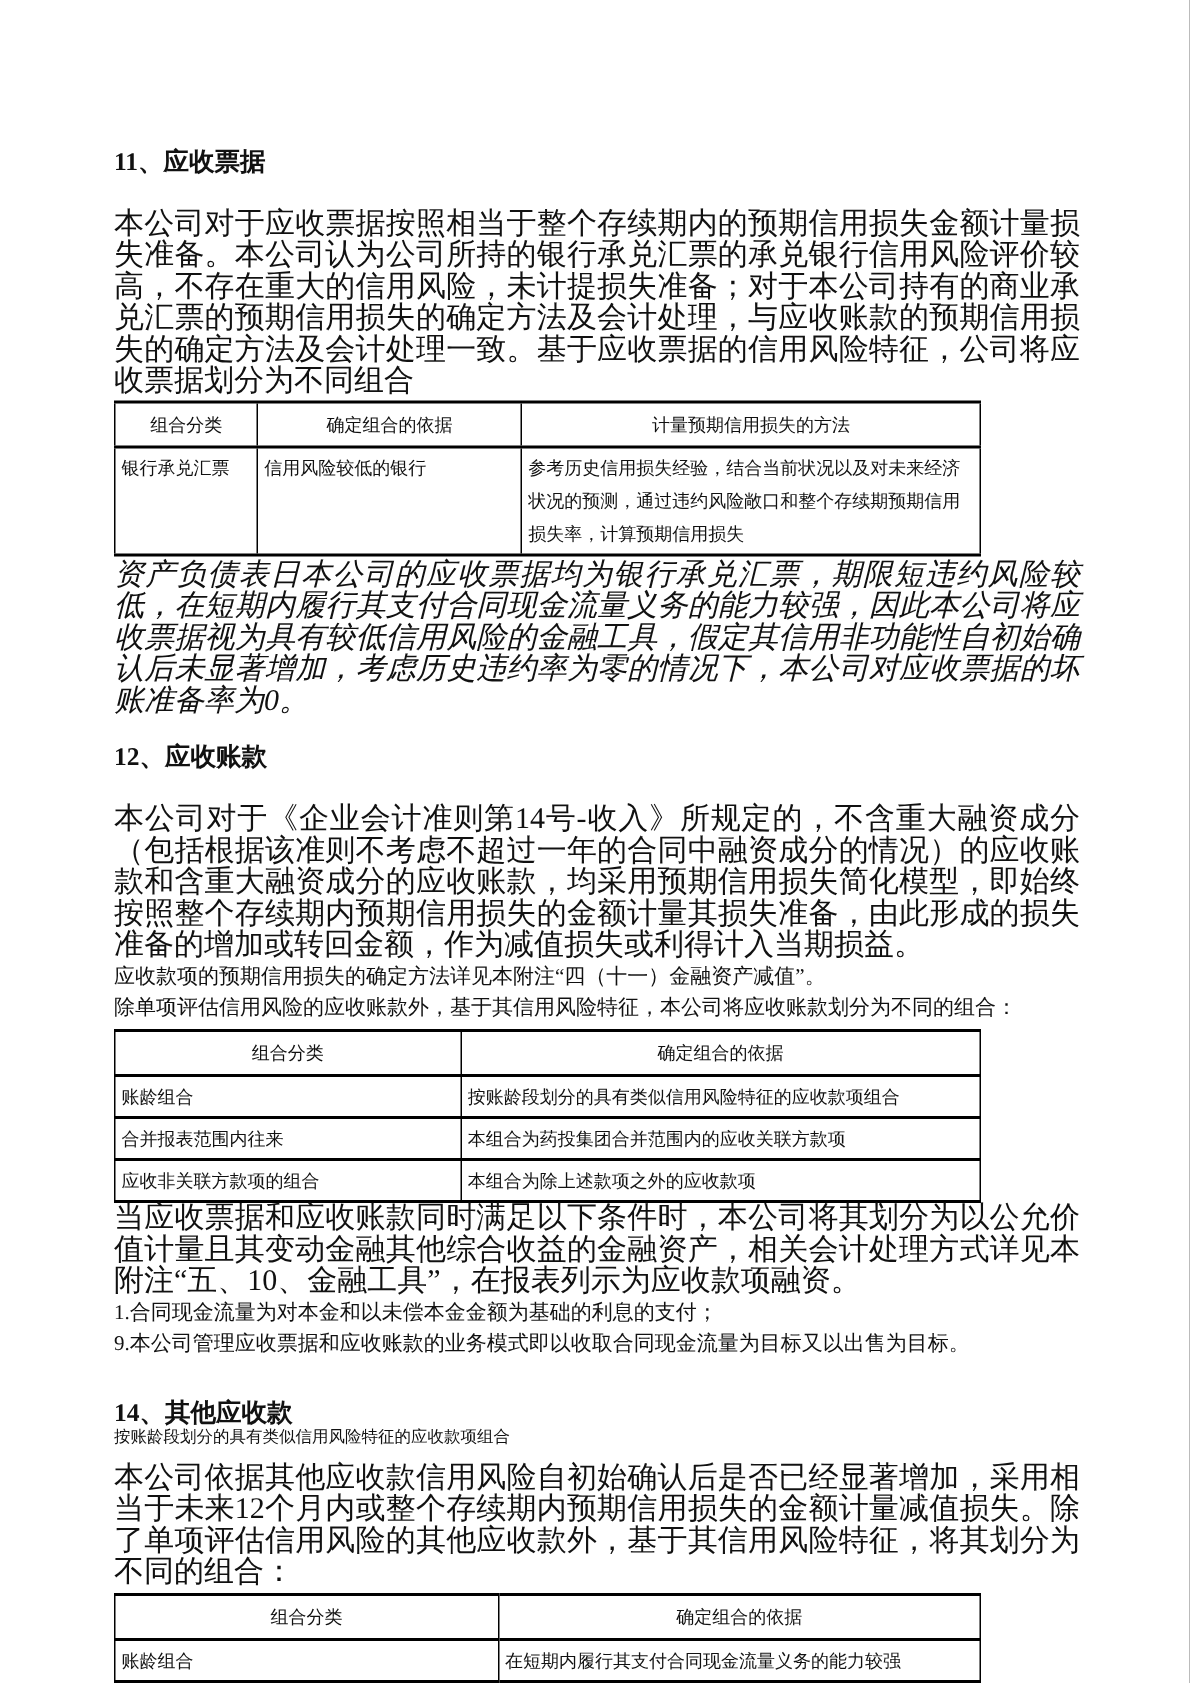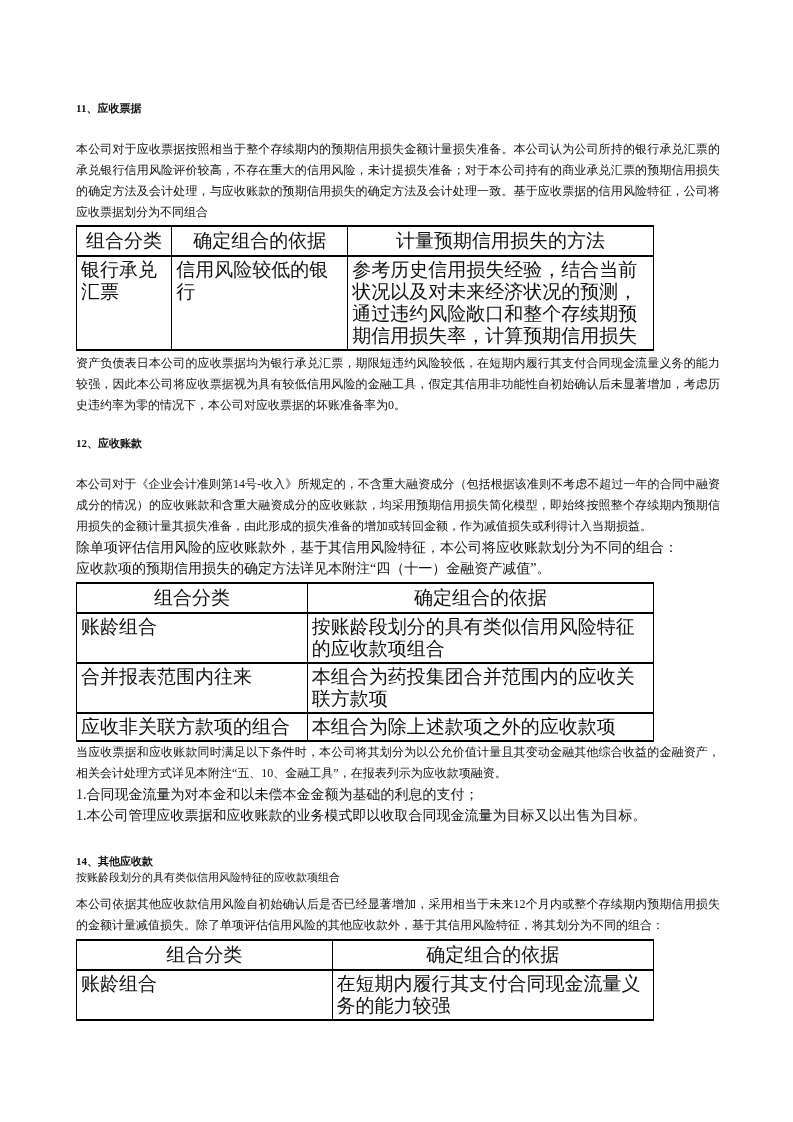--- a/index.html
+++ b/index.html
@@ -8,47 +8,47 @@
     width:793px;height:1122px;
     margin:0 auto;
     background:#ffffff;
     font-family:"Liberation Serif","DejaVu Serif",serif;
     color:#111111;
     box-sizing:border-box;
     padding:99px 73px 0 76px;
     overflow:hidden;
   }
   .heading{
-    font-size:11px;
+    font-size:17px;
     font-weight:bold;
     line-height:18px;
     margin:0;
   }
   .para{
-    font-size:12px;
+    font-size:20px;
     line-height:21px;
     text-align:justify;
     text-justify:inter-ideograph;
     margin:0;
   }
   .line{
     font-size:14px;
     line-height:21px;
     margin:0;
   }
   .subnote{
     font-size:11px;
     line-height:15px;
     margin:0 0 9px 0;
   }
   table{
     border-collapse:collapse;
     table-layout:fixed;
     width:578px;
-    font-size:19px;
+    font-size:12px;
   }
   th,td{
     border-left:1px solid #000;
     border-right:1px solid #000;
     border-top:2px solid #000;
     border-bottom:2px solid #000;
     padding:2px 4px;
     vertical-align:top;
     line-height:22px;
     font-weight:normal;
@@ -56,21 +56,21 @@
   th{
     text-align:center;
     padding:3px 2px;
   }
   td{
     text-align:left;
   }
   
   .h11{margin-bottom:22px;}
   .p11-intro{margin-bottom:2px;}
-  .p11-after{margin-top:2px;}
+  .p11-after{margin-top:2px;font-style:italic;}
   .h12{margin-top:18px;margin-bottom:22px;}
   .t2{margin-top:3px;}
   .h13{margin-top:16px;margin-bottom:26px;}
   .h14{margin-top:26px;}
   .t3{margin-top:3px;}
   
   .t1 col.c1{width:16.5%;} .t1 col.c2{width:30.5%;} .t1 col.c3{width:53%;}
   .t2 col.c1{width:40%;}   .t2 col.c2{width:60%;}
   .t3 col.c1{width:44.3%;} .t3 col.c2{width:55.7%;}
 </style>
@@ -104,22 +104,22 @@
         </tr>
       </tbody>
     </table>
 
     <p class="para p11-after">资产负债表日本公司的应收票据均为银行承兑汇票，期限短违约风险较低，在短期内履行其支付合同现金流量义务的能力较强，因此本公司将应收票据视为具有较低信用风险的金融工具，假定其信用非功能性自初始确认后未显著增加，考虑历史违约率为零的情况下，本公司对应收票据的坏账准备率为0。</p>
   </section>
 
   <section>
     <p class="heading h12">12、应收账款</p>
     <p class="para">本公司对于《企业会计准则第14号-收入》所规定的，不含重大融资成分（包括根据该准则不考虑不超过一年的合同中融资成分的情况）的应收账款和含重大融资成分的应收账款，均采用预期信用损失简化模型，即始终按照整个存续期内预期信用损失的金额计量其损失准备，由此形成的损失准备的增加或转回金额，作为减值损失或利得计入当期损益。</p>
+    <p class="line">应收款项的预期信用损失的确定方法详见本附注“四（十一）金融资产减值”。</p>
     <p class="line">除单项评估信用风险的应收账款外，基于其信用风险特征，本公司将应收账款划分为不同的组合：</p>
-    <p class="line">应收款项的预期信用损失的确定方法详见本附注“四（十一）金融资产减值”。</p>
 
     <table class="t2">
       <colgroup>
           <col class="c1">
           <col class="c2">
         </colgroup>
       <thead>
         <tr>
           <th>组合分类</th>
           <th>确定组合的依据</th>
@@ -138,21 +138,21 @@
           <td>应收非关联方款项的组合</td>
           <td>本组合为除上述款项之外的应收款项</td>
         </tr>
       </tbody>
     </table>
   </section>
 
   <section>
     <p class="para">当应收票据和应收账款同时满足以下条件时，本公司将其划分为以公允价值计量且其变动金融其他综合收益的金融资产，相关会计处理方式详见本附注“五、10、金融工具”，在报表列示为应收款项融资。</p>
     <p class="line">1.合同现金流量为对本金和以未偿本金金额为基础的利息的支付；</p>
-    <p class="line">1.本公司管理应收票据和应收账款的业务模式即以收取合同现金流量为目标又以出售为目标。</p>
+    <p class="line">9.本公司管理应收票据和应收账款的业务模式即以收取合同现金流量为目标又以出售为目标。</p>
   </section>
 
   <section>
     <p class="heading h14">14、其他应收款</p>
     <p class="subnote">按账龄段划分的具有类似信用风险特征的应收款项组合</p>
     <p class="para">本公司依据其他应收款信用风险自初始确认后是否已经显著增加，采用相当于未来12个月内或整个存续期内预期信用损失的金额计量减值损失。除了单项评估信用风险的其他应收款外，基于其信用风险特征，将其划分为不同的组合：</p>
 
     <table class="t3">
       <colgroup>
           <col class="c1">

